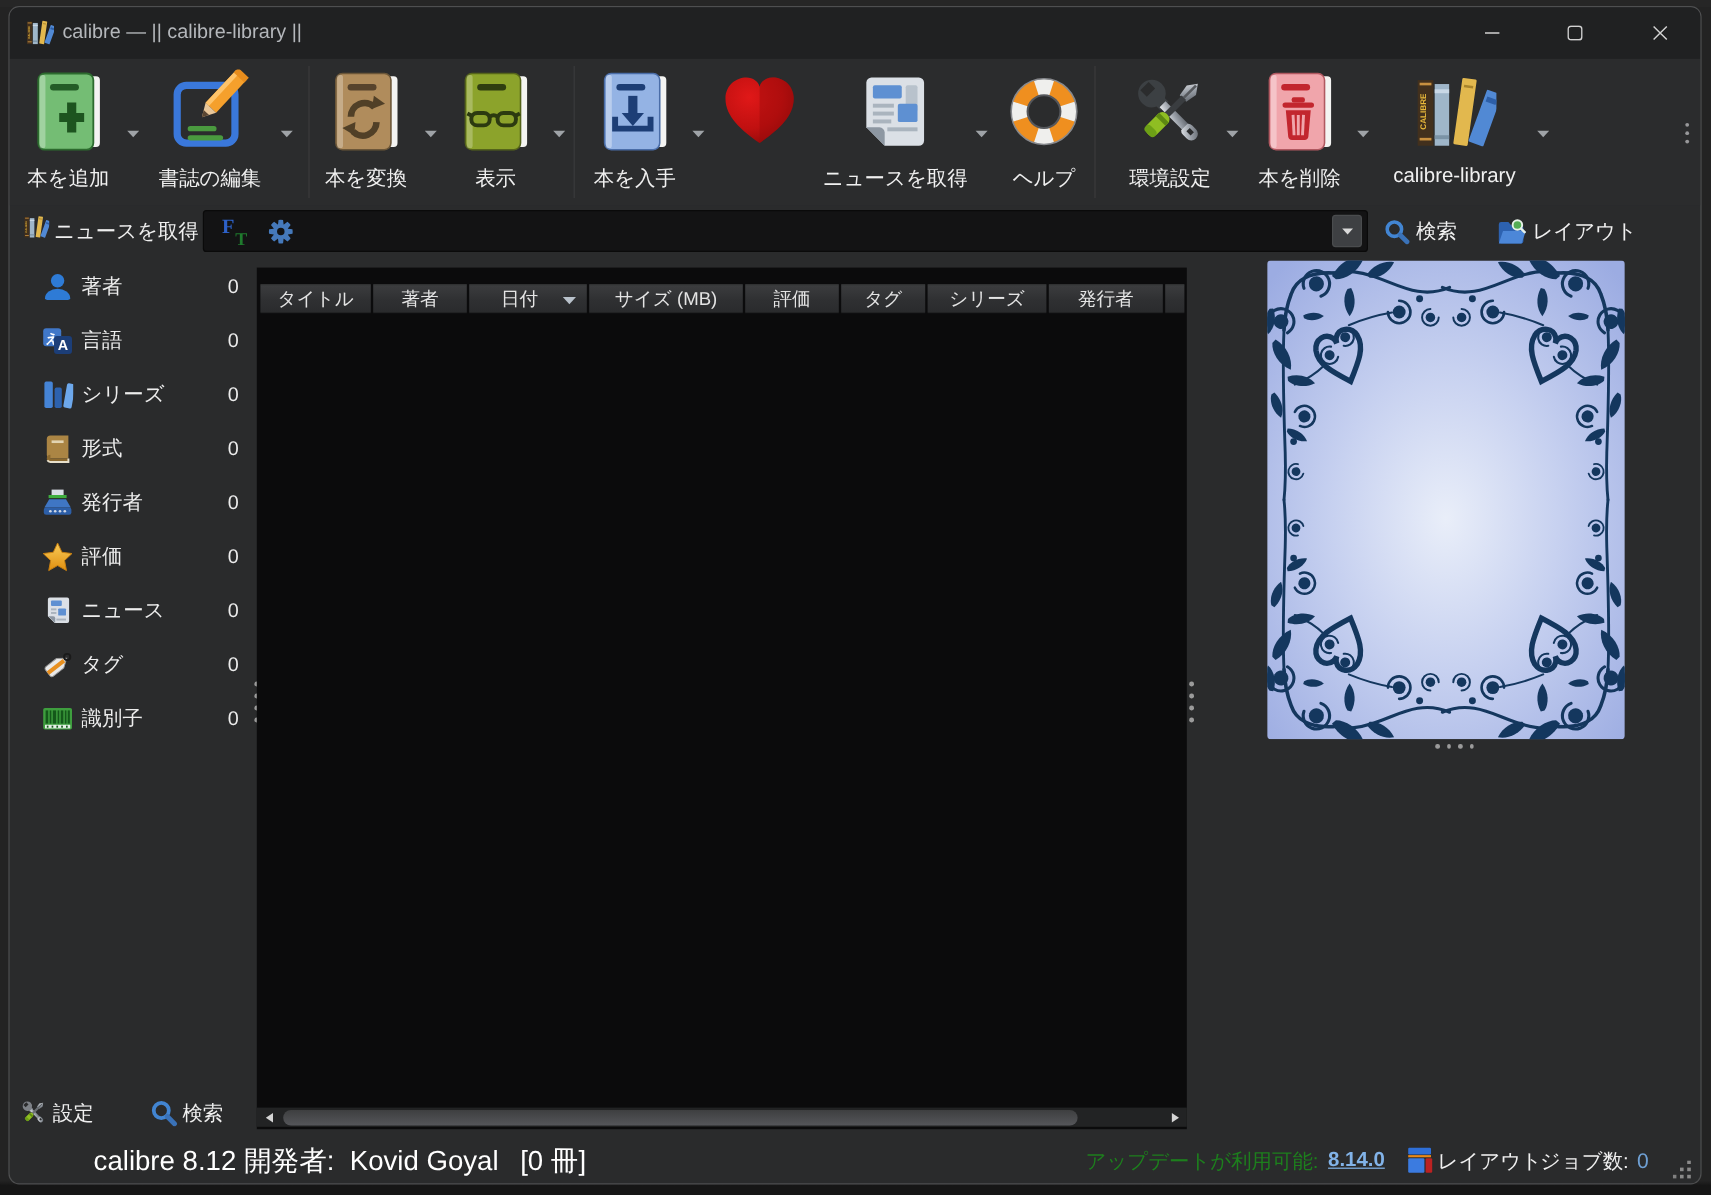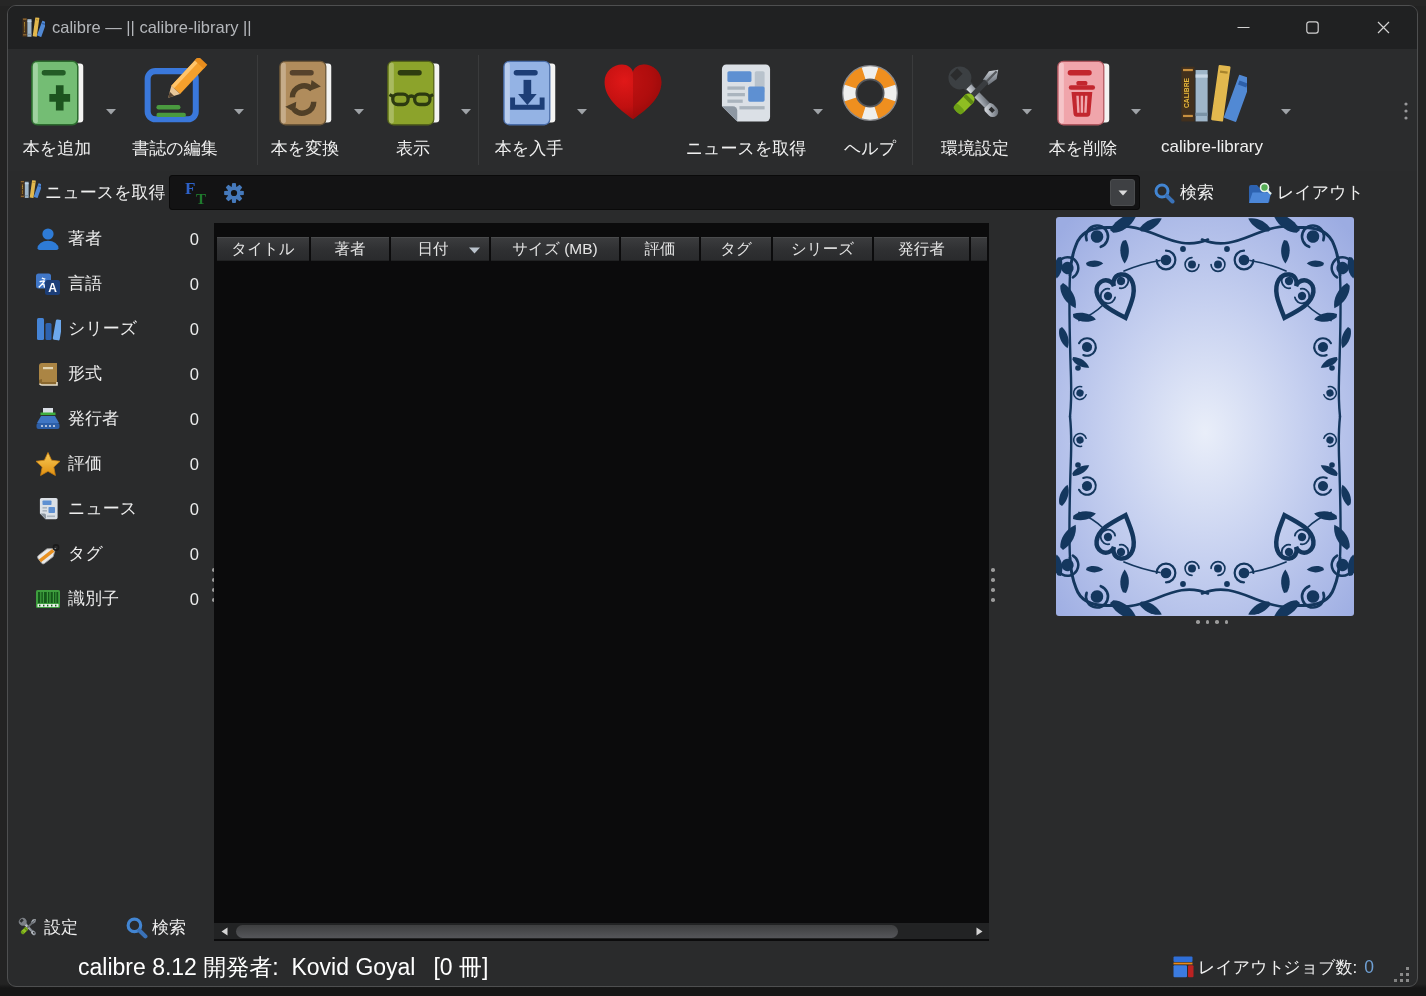--- a/index.html
+++ b/index.html
@@ -661,20 +661,24 @@
     <svg width="23" height="23" viewBox="0 0 22 22">
       <circle cx="9" cy="9" r="6" fill="none" stroke="#4285d2" stroke-width="3"></circle>
       <line x1="13.8" y1="13.8" x2="19.5" y2="19.5" stroke="#3a72b8" stroke-width="4" stroke-linecap="round"></line>
     </svg>
     <span class="blabel">検索</span>
   </div>
 
   <div id="statusbar">
     <div id="status-left"><span>calibre 8.12 開発者:  Kovid Goyal</span><span class="gap"></span><span>[0 冊]</span></div>
 
+    <div id="update-group">
+      <span id="update-text">アップデートが利用可能:</span>
+      <span id="update-link">8.14.0</span>
+    </div>
 
     <div id="layout-group">
       <svg id="layout-icon" viewBox="0 0 24 24">
         <rect x="1.5" y="1.5" width="19" height="5.5" rx="1" fill="#2f6fd8"></rect>
         <rect x="1.5" y="7.6" width="19" height="1.8" fill="#e8891a"></rect>
         <rect x="1.5" y="10.2" width="13.5" height="12" rx="1" fill="#3b7be0"></rect>
         <rect x="16" y="10.2" width="5.5" height="12" rx="1" fill="#bb2222"></rect>
       </svg>
       <span id="layout-label">レイアウト</span>
     </div>

